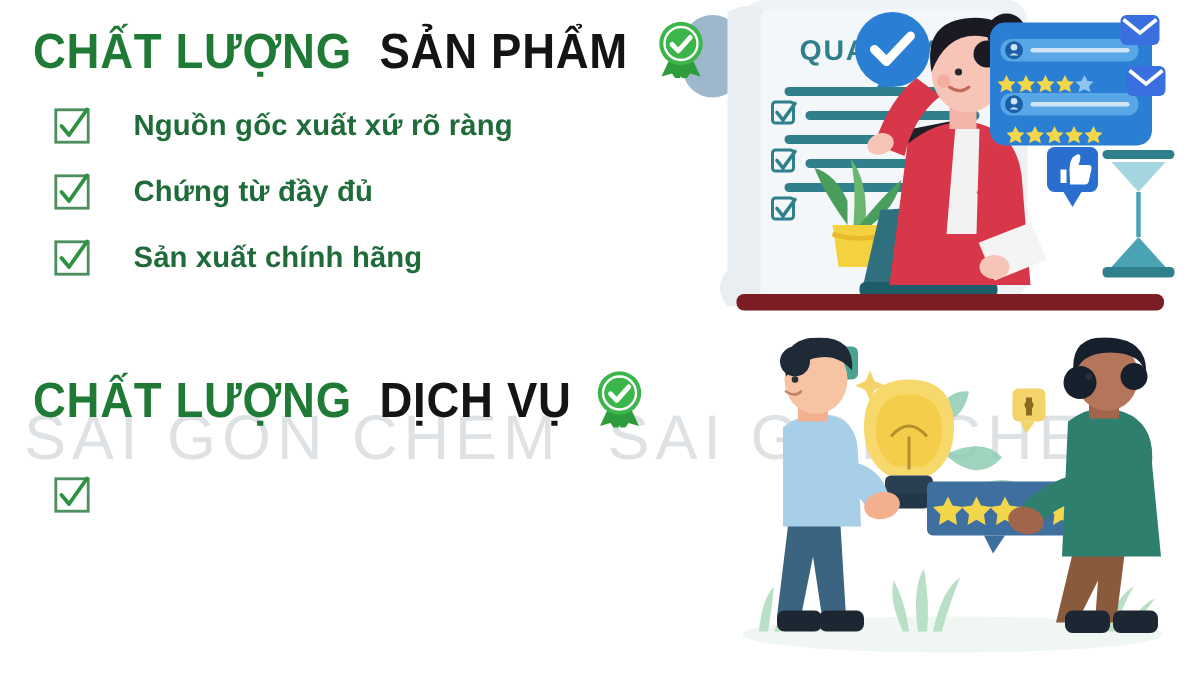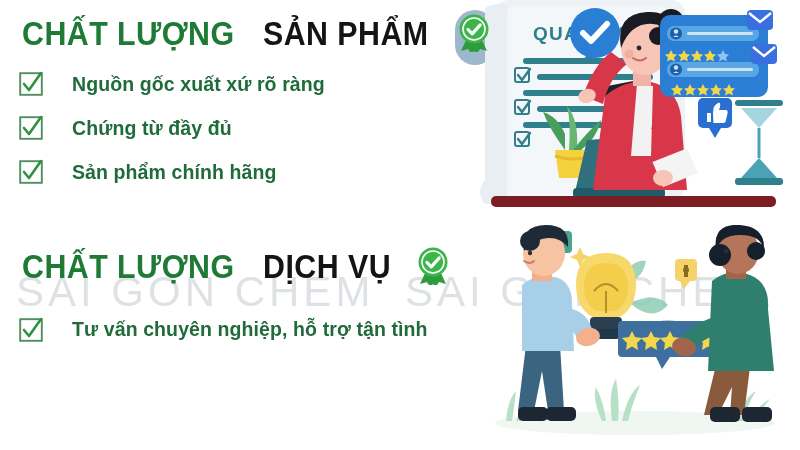--- a/index.html
+++ b/index.html
@@ -25,21 +25,21 @@
     opacity:.85;
   }
   .wm-1{left:16px;top:268px;}
   .wm-2{left:405px;top:268px;}
 
   
   .left-col{position:absolute;left:0;top:0;width:470px;height:450px;z-index:20;}
 
   .heading{
     position:absolute;
-    display:flex;align-items:center;gap:10px;
+    display:flex;align-items:center;
     white-space:nowrap;
     text-align:center;
   }
   .heading .h-green,.heading .h-black{
     font-family:"Liberation Sans Narrow","Liberation Sans",sans-serif;
     font-weight:700;
     font-size:33px;
     letter-spacing:.5px;
     transform:scaleX(.92);
     transform-origin:left center;
@@ -48,21 +48,21 @@
   .heading .h-green{color:#1f7a36;}
   .heading .h-black{color:#141414;}
   .heading-1{left:22px;top:14px;}
   .heading-2{left:22px;top:247px;}
 
   
   .badge{position:relative;width:34px;height:38px;flex:0 0 34px;margin-left:4px;}
   .badge svg{display:block;width:34px;height:38px;}
 
   
-  .feature-list{position:absolute;left:18px;width:440px;}
+  .feature-list{position:absolute;left:35px;width:440px;}
   .list-1{top:62px;}
   .list-2{top:308px;}
   .feature-row{display:flex;align-items:center;height:44px;}
   .chk{width:26px;height:26px;flex:0 0 26px;position:relative;}
   .chk svg{display:block;width:26px;height:26px;}
   .feature-label{
     margin-left:28px;
     font-family:"Liberation Sans",sans-serif;
     font-weight:700;
     font-size:19.5px;
@@ -355,21 +355,21 @@
         </span>
         <span class="feature-label">Chứng từ đầy đủ</span>
       </div>
       <div class="feature-row">
         <span class="chk">
           <svg viewBox="0 0 26 26" xmlns="http://www.w3.org/2000/svg">
             <rect x="2.2" y="2.2" width="21.6" height="21.6" fill="#ffffff" stroke="#4f8f5f" stroke-width="1.9"></rect>
             <path d="M6 13 l5 6 l12 -17" stroke="#2f9142" stroke-width="2.6" fill="none" stroke-linecap="round" stroke-linejoin="round"></path>
           </svg>
         </span>
-        <span class="feature-label">Sản phẩm chính hãng</span>
+        <span class="feature-label">Sản xuất chính hãng</span>
       </div>
     </div>
 
     <div class="heading heading-2">
       <span class="h-green">CHẤT LƯỢNG</span>
       <span class="h-black">DỊCH VỤ</span>
       <span class="badge">
         <svg viewBox="0 0 34 38" xmlns="http://www.w3.org/2000/svg">
           <path d="M10 24 l-6 13 l7 -2 l4 6 l6 -13 z" fill="#2e9c3c"></path>
           <path d="M24 24 l6 13 l-7 -2 l-4 6 l-6 -13 z" fill="#2e9c3c"></path>
@@ -381,18 +381,17 @@
     </div>
 
     <div class="feature-list list-2">
       <div class="feature-row">
         <span class="chk">
           <svg viewBox="0 0 26 26" xmlns="http://www.w3.org/2000/svg">
             <rect x="2.2" y="2.2" width="21.6" height="21.6" fill="#ffffff" stroke="#4f8f5f" stroke-width="1.9"></rect>
             <path d="M6 13 l5 6 l12 -17" stroke="#2f9142" stroke-width="2.6" fill="none" stroke-linecap="round" stroke-linejoin="round"></path>
           </svg>
         </span>
-        <span class="feature-label">Tư vấn chuyên nghiệp, hỗ trợ tận tình</span>
       </div>
     </div>
 
   </div>
 </div>
 
 </body></html>

